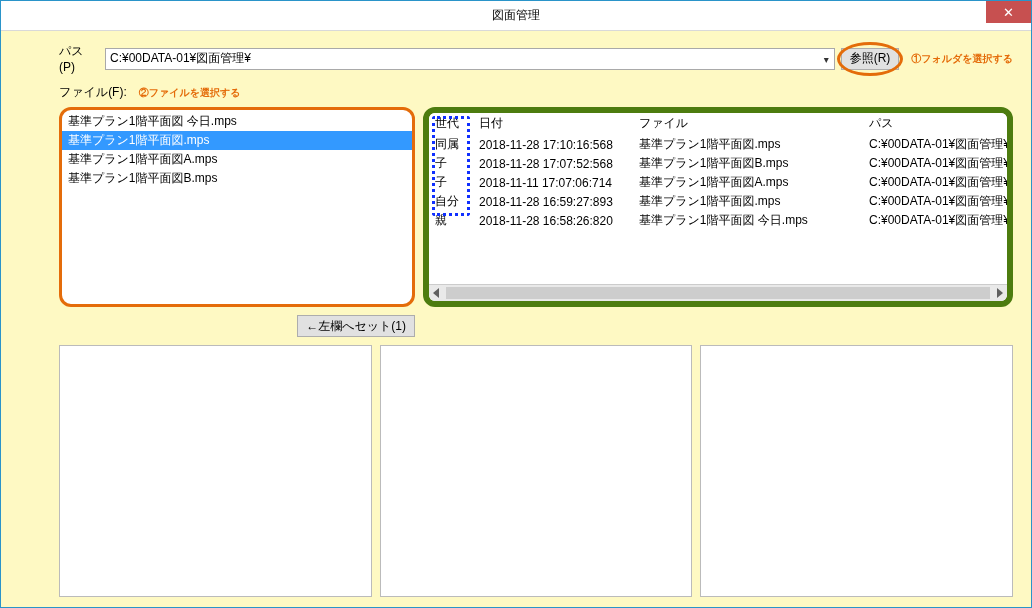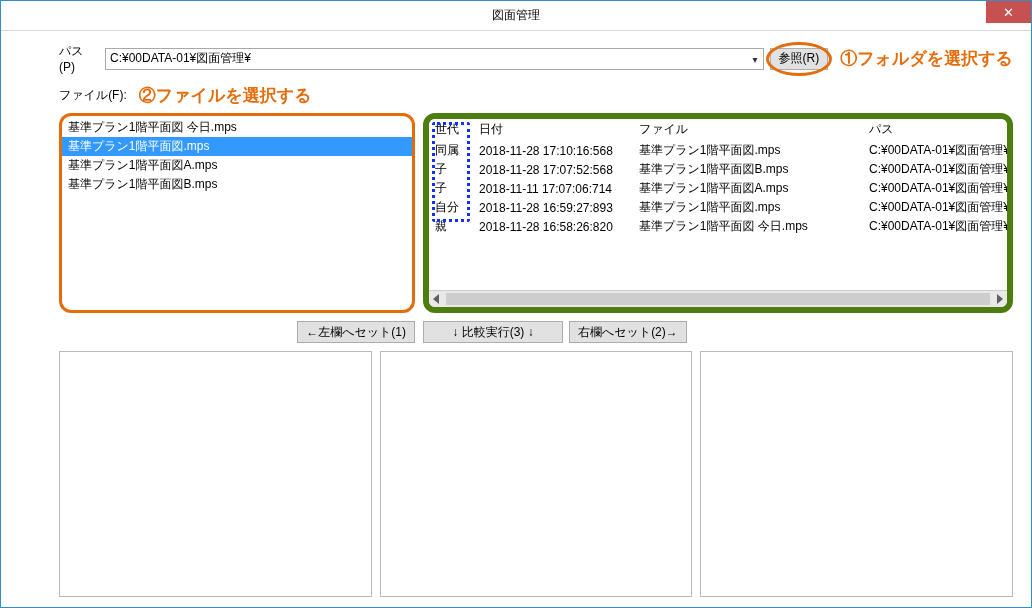--- a/index.html
+++ b/index.html
@@ -8,21 +8,21 @@
     font-family: "MS UI Gothic", "Meiryo", sans-serif;
     font-size: 12px;
     background: #23a0da;
     width: 1032px;
     height: 608px;
     overflow: hidden;
   }
   .window {
     width: 1032px;
     height: 608px;
-    background: #ffffff;
+    background: #fef9c3;
     border: 1px solid #2a94c9;
     display: flex;
     flex-direction: column;
   }
   .titlebar {
     height: 30px;
     background: #fff;
     display: flex;
     align-items: center;
     justify-content: center;
@@ -84,21 +84,21 @@
     top: -6px;
     width: 66px;
     height: 34px;
     border: 3px solid #e46c0a;
     border-radius: 50%;
     pointer-events: none;
   }
   .annot {
     color: #e46c0a;
     font-weight: bold;
-    font-size: 17px;
+    font-size: 10px;
   }
   .row-labels {
     display: flex;
     gap: 6px;
     align-items: center;
     margin-top: 4px;
   }
   .row-labels .left { width: 356px; display:flex; gap:12px; align-items:center;}
   .row-labels .right { flex:1; display:flex; gap:12px; align-items:center;}
   .lists-row {
@@ -324,24 +324,20 @@
         <div class="hscroll">
           <div class="thumb"></div>
         </div>
       </div>
     </div>
 
     <div class="button-row">
       <div class="spacer-left">
         <button class="btn wide-btn">←左欄へセット(1)</button>
       </div>
-      <div class="mid">
-        <button class="btn" style="width:140px;">↓  比較実行(3)  ↓</button>
-        <button class="btn">右欄へセット(2)→</button>
-      </div>
     </div>
 
     <div class="previews">
       <div class="preview"></div>
       <div class="preview"></div>
       <div class="preview"></div>
     </div>
 
 
   </div>

